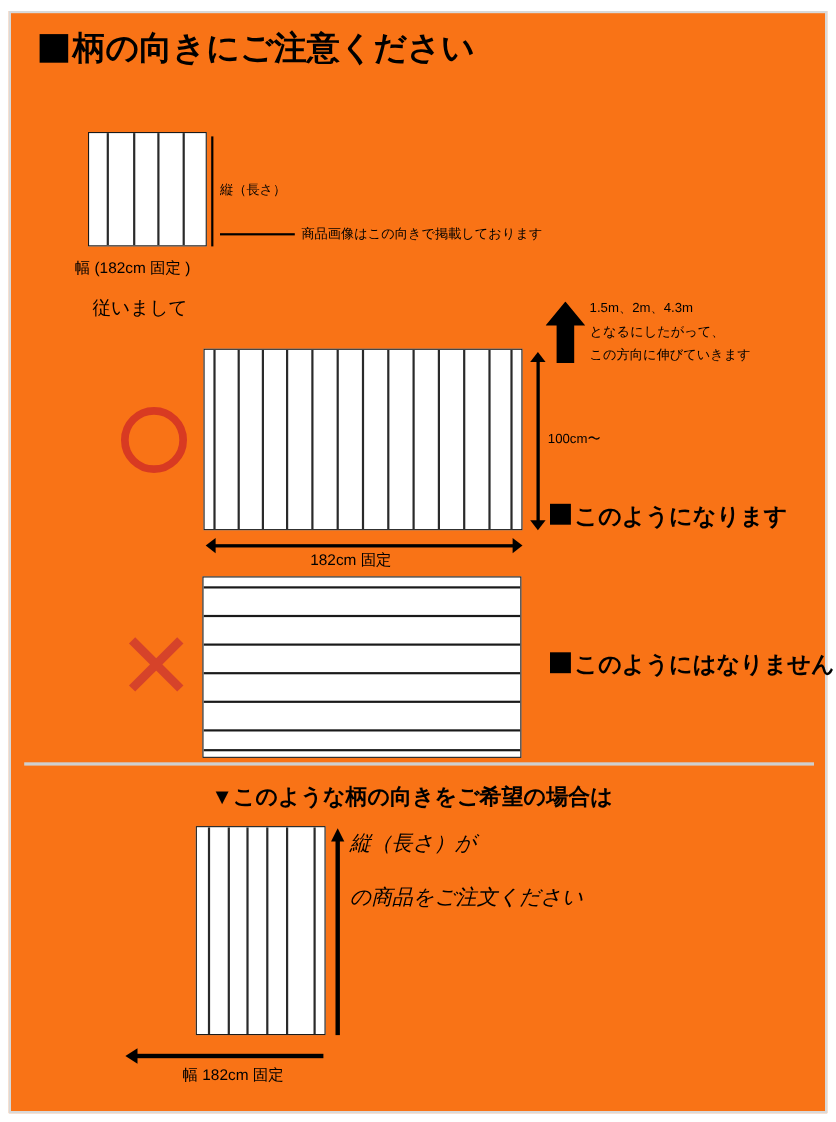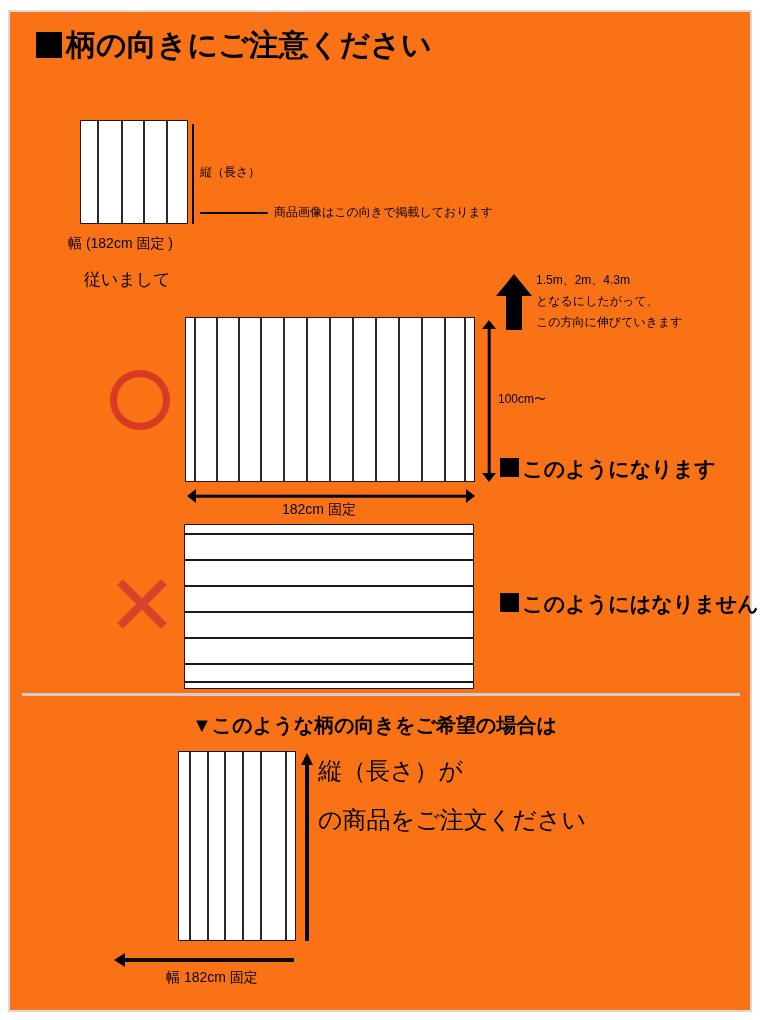--- a/index.html
+++ b/index.html
@@ -59,23 +59,24 @@
     white-space: nowrap;
     line-height: 1;
   }
   .section2-head {
     font-size: 20px;
     font-weight: 700;
     white-space: nowrap;
     line-height: 1;
   }
   .big-note {
-    font-size: 24px;
+    font-size: 19px;
     white-space: nowrap;
     line-height: 1.32;
+    font-style: italic;
   }
   .underlined {
     font-size: 15.5px;
     white-space: nowrap;
     border-bottom: 1.5px solid #000;
     padding-bottom: 2px;
     display: inline-block;
   }
 
   

